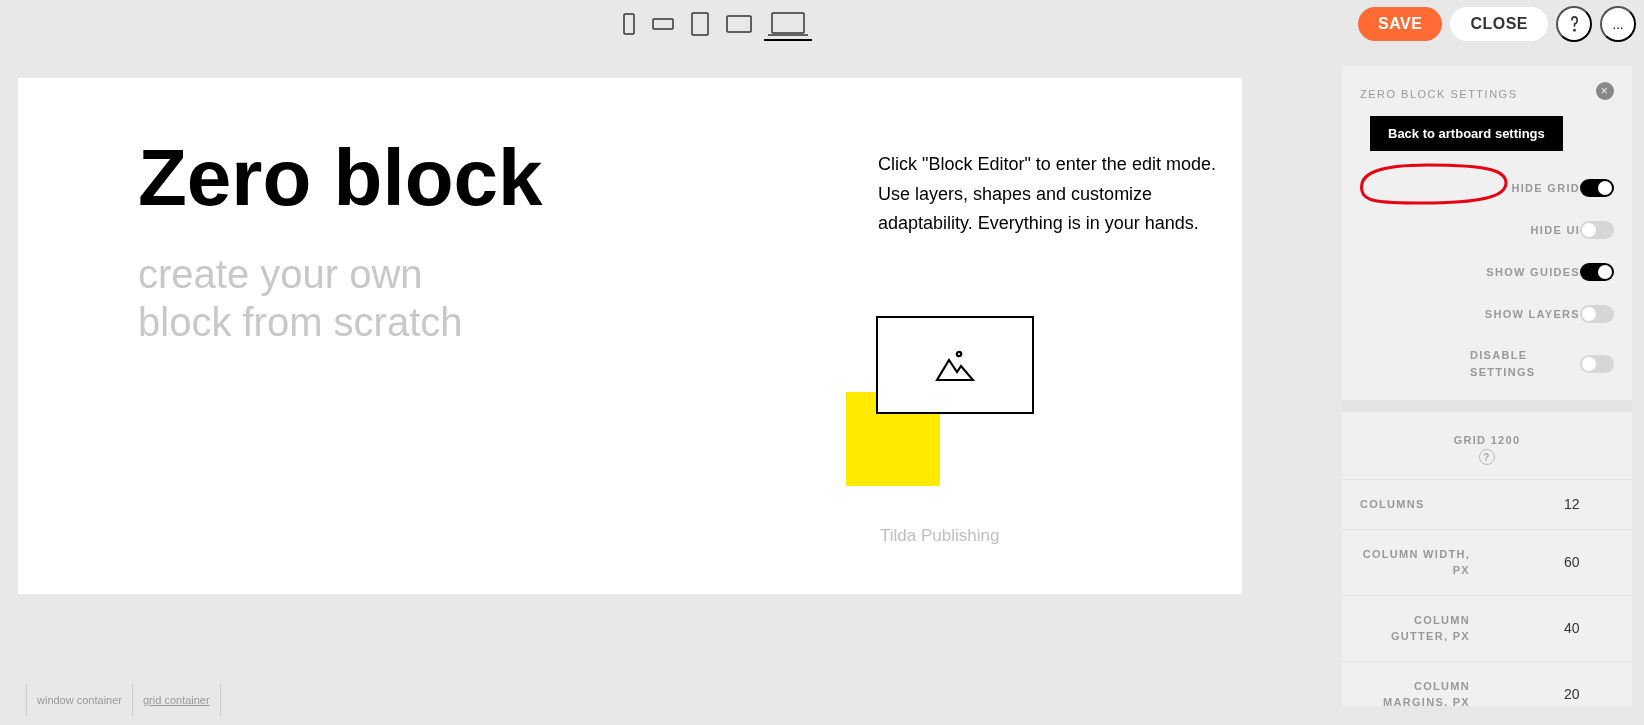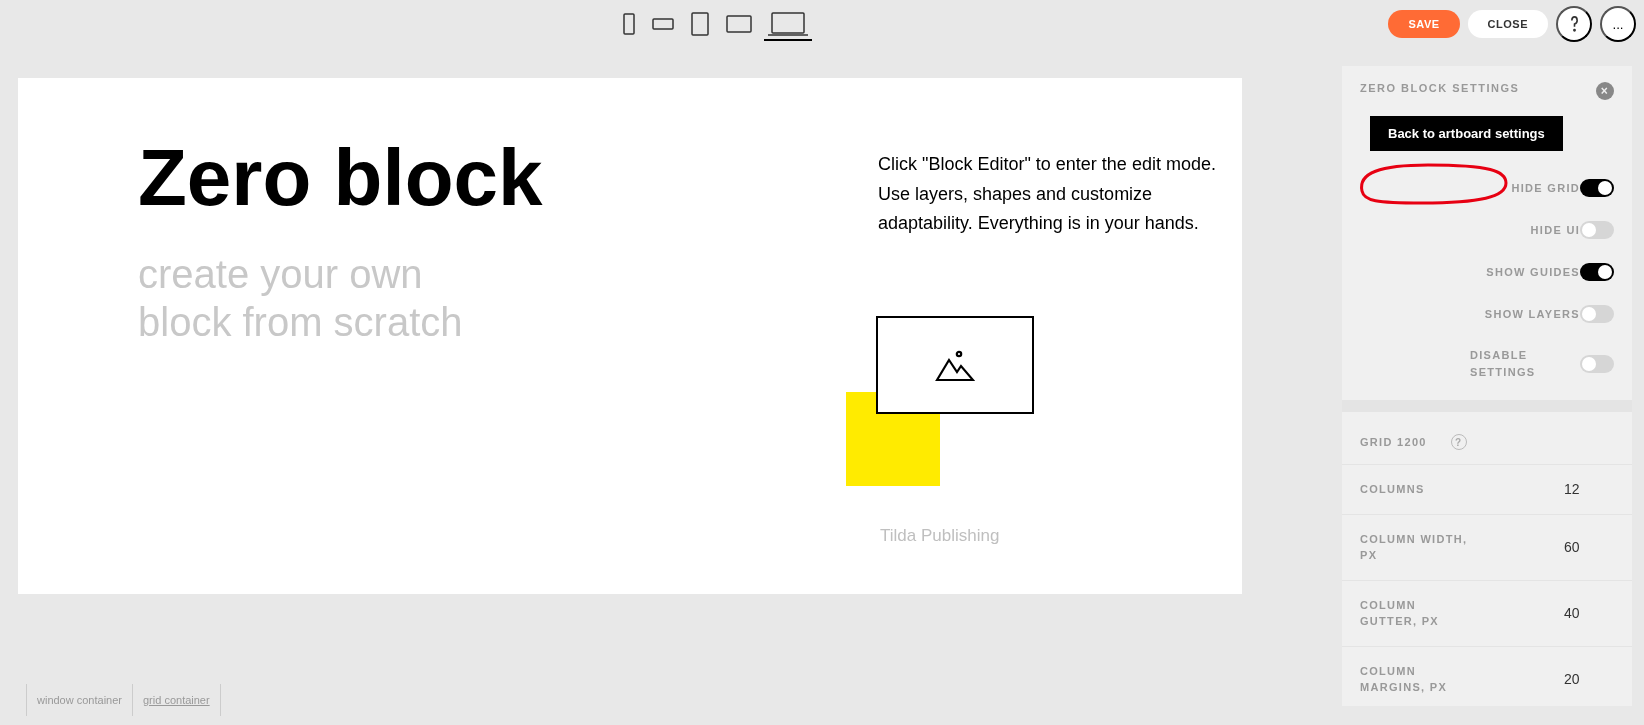--- a/index.html
+++ b/index.html
@@ -40,21 +40,21 @@
       padding-bottom: 2px;
     }
     .toolbar-right {
       display: flex;
       gap: 8px;
       align-items: center;
     }
     .btn {
       border-radius: 20px;
       padding: 8px 20px;
-      font-size: 11px;
+      font-size: 16px;
       font-weight: bold;
       cursor: pointer;
       border: none;
       letter-spacing: 0.5px;
     }
     .btn-save { background: #ff6b35; color: #fff; }
     .btn-close { background: #fff; color: #333; }
     .btn-icon { background: #fff; width: 36px; height: 36px; border-radius: 50%; display: flex; align-items: center; justify-content: center; }
     
     
@@ -151,27 +151,27 @@
       position: absolute;
       top: 66px;
       right: 12px;
       width: 290px;
       background: #f0f0f0;
       height: 640px;
       overflow: hidden;
     }
     .panel-header {
       display: flex;
-      align-items: flex-start;
+      align-items: flex-end;
       justify-content: space-between;
       padding: 16px 18px;
       font-size: 11px;
       letter-spacing: 1.5px;
       color: #999;
-      font-weight: bold;
+      font-weight: normal;
     }
     .close-circle {
       width: 18px;
       height: 18px;
       border-radius: 50%;
       background: #888;
       color: #f0f0f0;
       display: flex;
       align-items: center;
       justify-content: center;
@@ -229,25 +229,26 @@
     
     .panel-divider {
       height: 12px;
       background: #e4e4e4;
       margin: 8px 0;
     }
     .grid-heading {
       padding: 14px 18px;
       display: flex;
       align-items: center;
-      gap: 24px;
+      gap: 3px;
       font-size: 11px;
       letter-spacing: 1.3px;
       color: #999;
       font-weight: bold;
+      flex-direction: column;
     }
     .help-circle {
       width: 16px;
       height: 16px;
       border: 1px solid #bbb;
       border-radius: 50%;
       display: flex;
       align-items: center;
       justify-content: center;
       font-size: 10px;
@@ -260,20 +261,21 @@
       padding: 16px 18px;
       border-top: 1px solid #e4e4e4;
     }
     .input-label {
       font-size: 11px;
       letter-spacing: 1.3px;
       color: #999;
       font-weight: bold;
       max-width: 110px;
       line-height: 1.5;
+      text-align: right;
     }
     .input-val {
       font-size: 14px;
       color: #333;
       border: none;
       background: transparent;
       width: 50px;
       outline: none;
     }
   </style>

